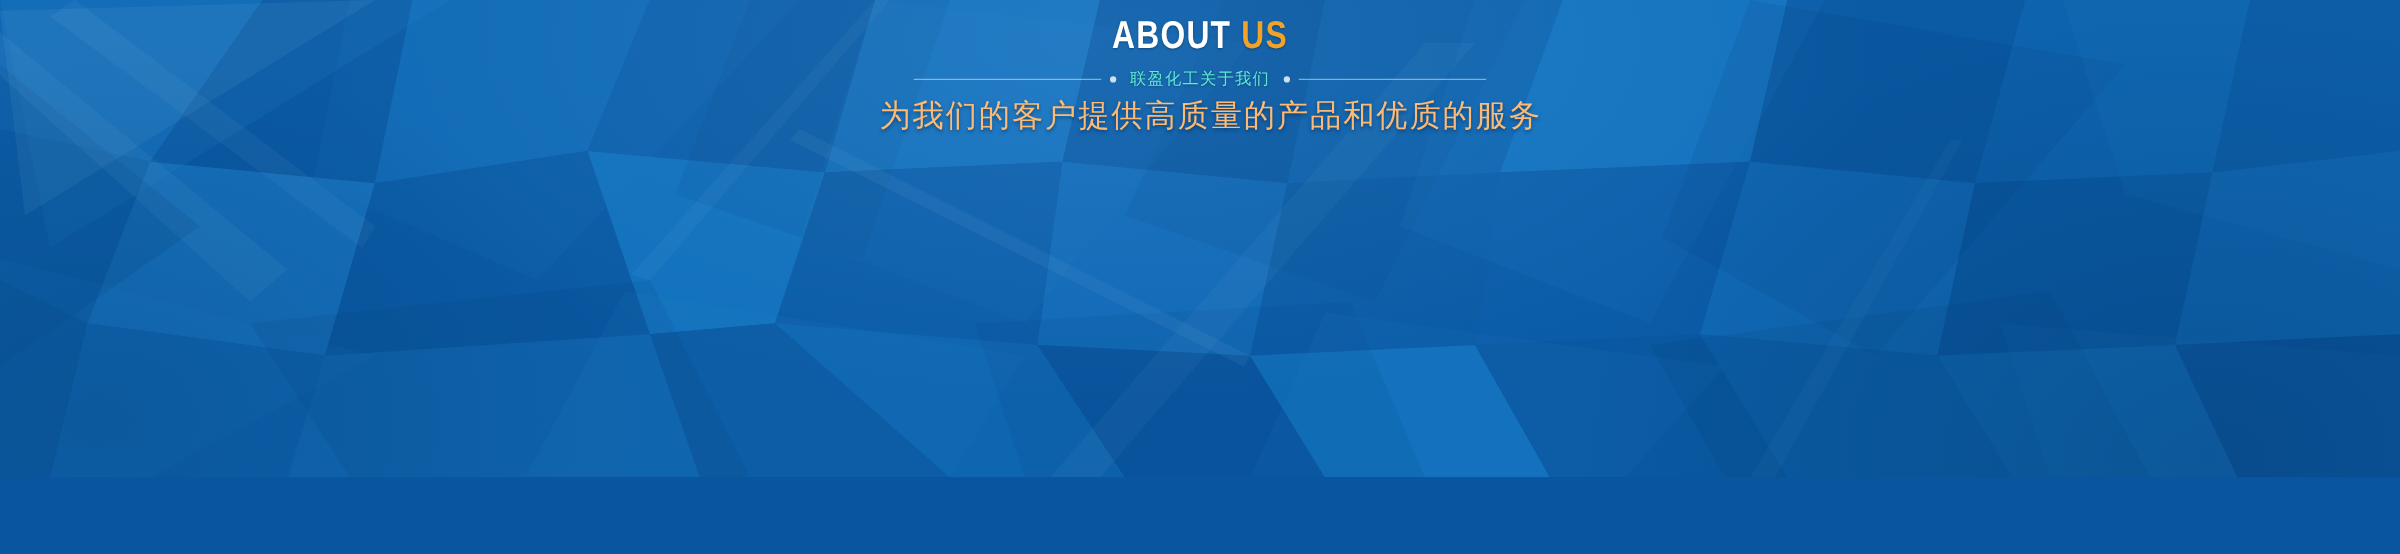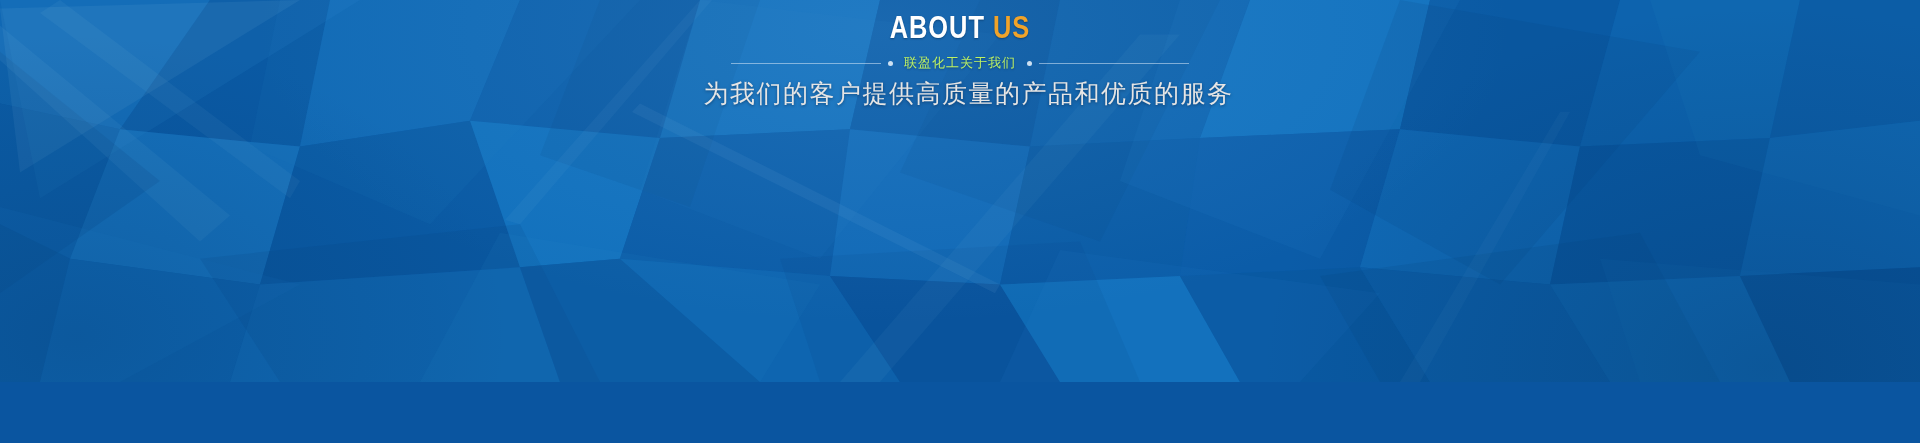--- a/index.html
+++ b/index.html
@@ -83,33 +83,33 @@
   }
   .divider .dot {
     display: block;
     width: 5px;
     height: 5px;
     border-radius: 50%;
     background: rgba(225,238,250,0.9);
     flex: 0 0 auto;
   }
   .divider .sub-label {
-    color: #bef264;
+    color: #5eead4;
     font-size: 13px;
     line-height: 18px;
     letter-spacing: 1px;
     white-space: nowrap;
     padding: 0 4px;
     text-shadow: 0 1px 2px rgba(0,30,62,0.4);
   }
 
   
   .headline {
     margin: 5px 0 0 17px;
-    color: #e5e5e5;
+    color: #fdba74;
     font-size: 25px;
     line-height: 32px;
     font-weight: normal;
     letter-spacing: 1.5px;
     white-space: nowrap;
     text-shadow: 0 1px 3px rgba(0,28,60,0.5);
   }
 </style>
 </head>
 <body>

